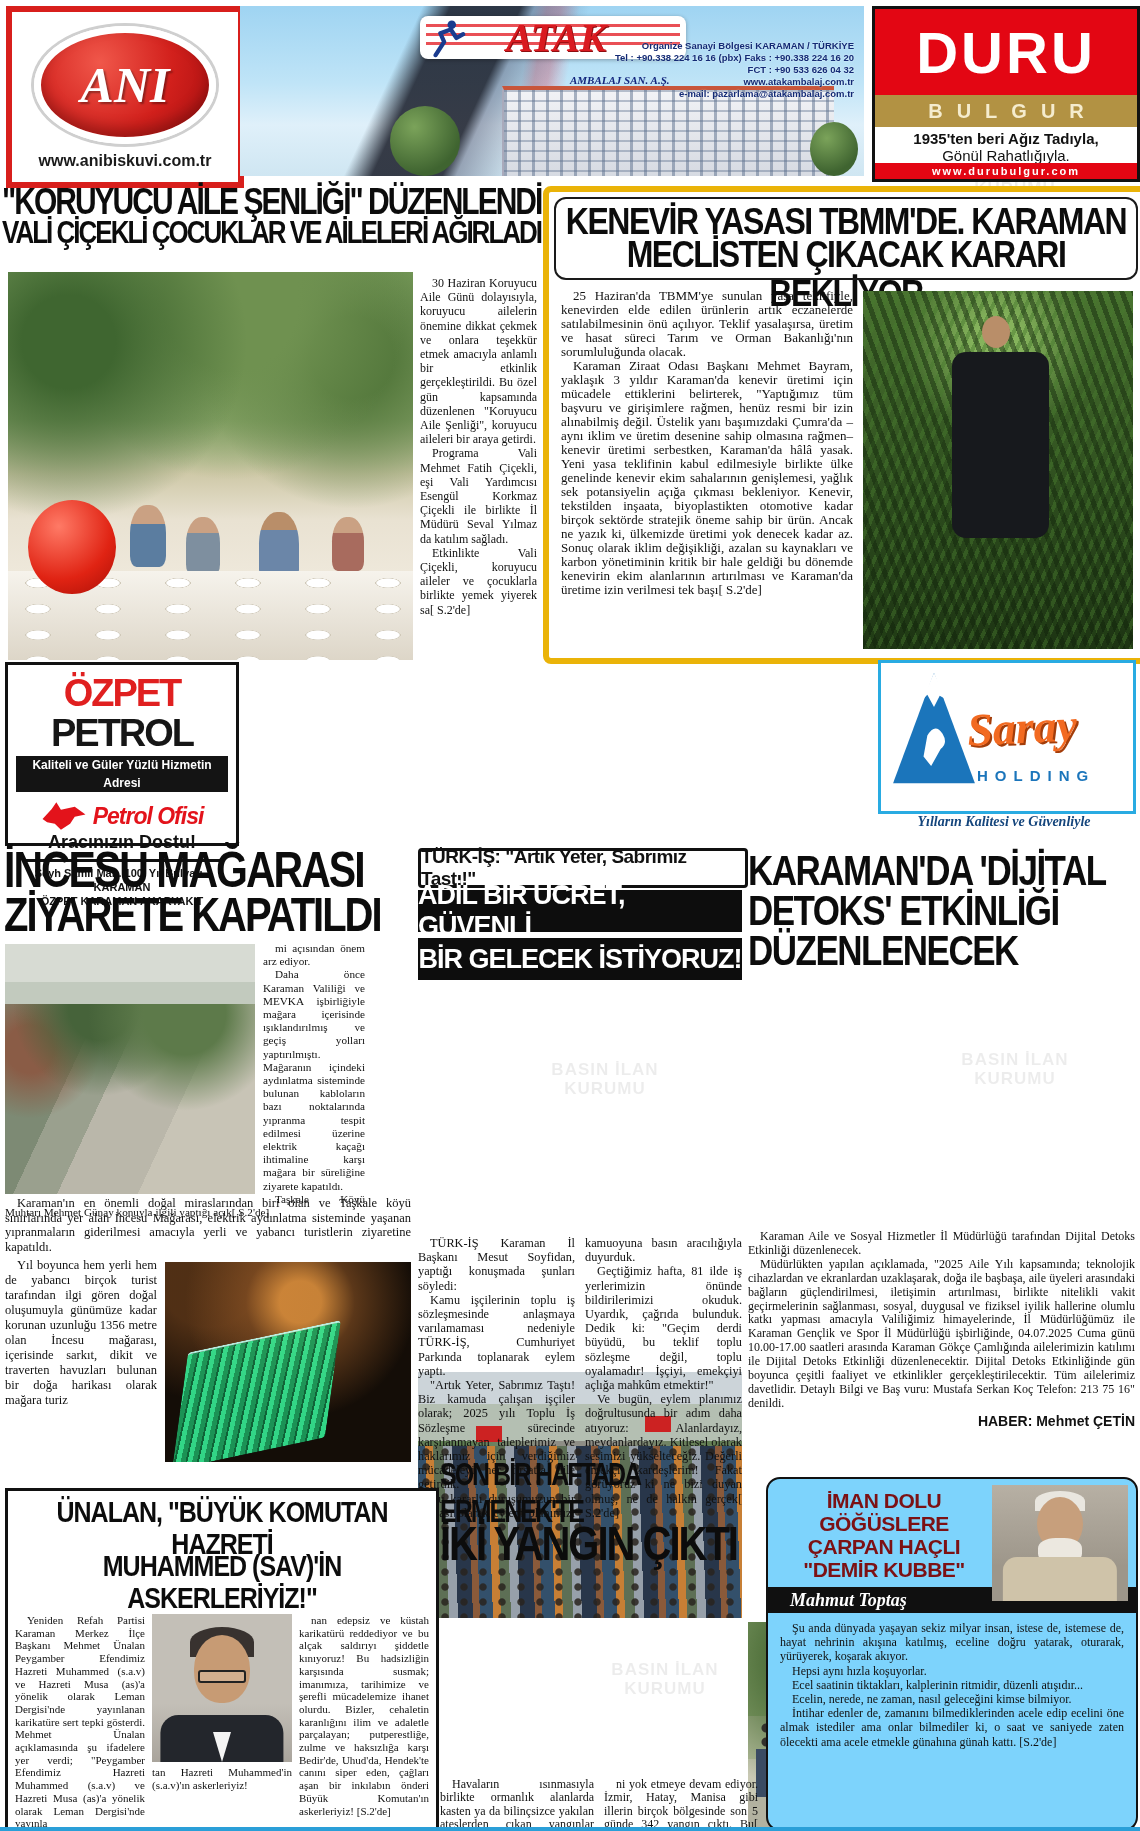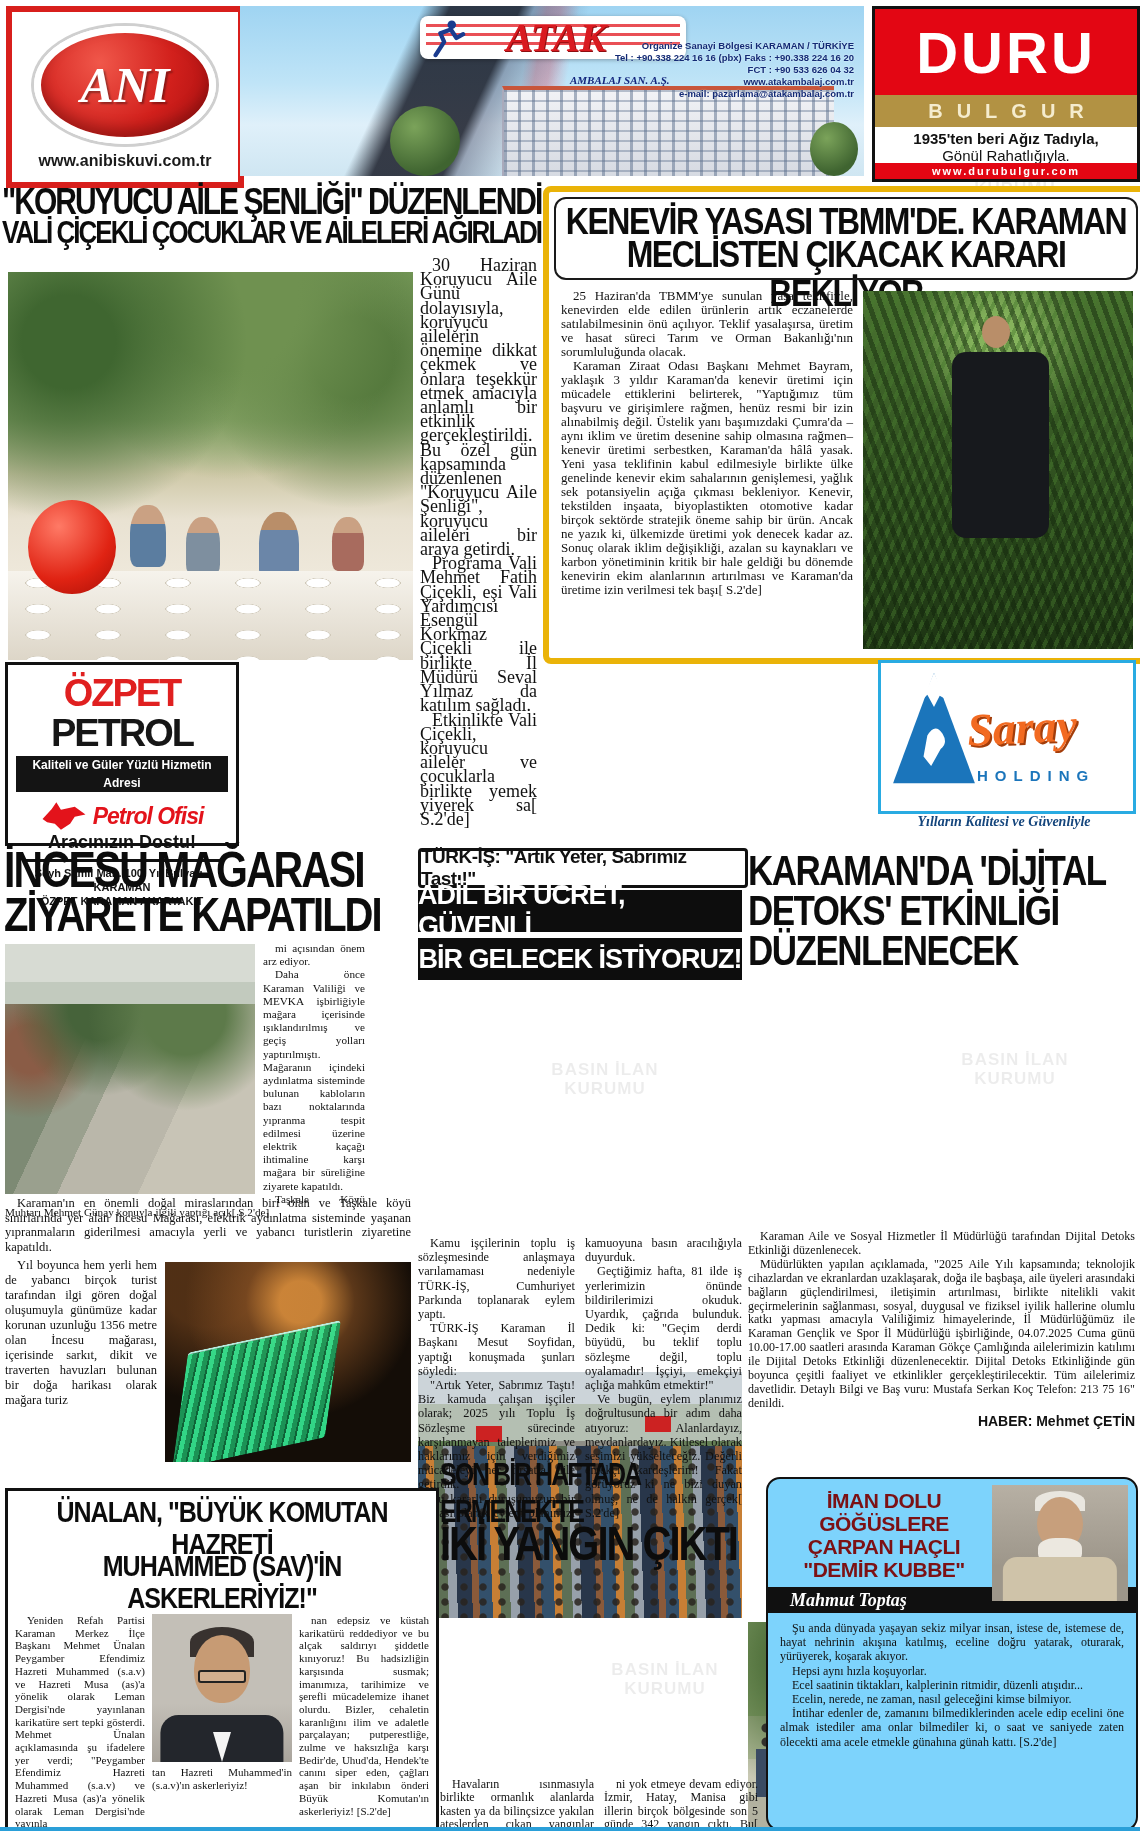--- a/index.html
+++ b/index.html
@@ -266,21 +266,21 @@
     <span class="sy l2">VALİ ÇİÇEKLİ ÇOCUKLAR VE AİLELERİ AĞIRLADI</span>
   </div>
   <div class="abs ph" id="s1-photo">
     <span class="person" style="left:30%;bottom:24%;width:36px;height:62px;background:linear-gradient(180deg,#caa183 30%,#5b7da0 30%)"></span>
     <span class="person" style="left:44%;bottom:22%;width:34px;height:58px;background:linear-gradient(180deg,#caa183 28%,#7e8f9f 28%)"></span>
     <span class="person" style="left:62%;bottom:20%;width:40px;height:70px;background:linear-gradient(180deg,#b98e69 26%,#6b86a8 26%)"></span>
     <span class="person" style="left:80%;bottom:23%;width:32px;height:54px;background:linear-gradient(180deg,#caa183 30%,#a86b5e 30%)"></span>
     <div class="tbl"></div>
     <div class="balloon"></div>
   </div>
-  <div class="abs bp" id="s1-text" style="left:420px;top:258px;width:117px;font-size:18px;line-height:14.2px">
+  <div class="abs bp" id="s1-text" style="left:420px;top:276px;width:117px;font-size:12px;line-height:14.2px">
     <p>30 Haziran Koruyucu Aile Günü dolayısıyla, koruyucu ailelerin önemine dikkat çekmek ve onlara teşekkür etmek amacıyla anlamlı bir etkinlik gerçekleştirildi. Bu özel gün kapsamında düzenlenen "Koruyucu Aile Şenliği", koruyucu aileleri bir araya getirdi.</p>
     <p>Programa Vali Mehmet Fatih Çiçekli, eşi Vali Yardımcısı Esengül Korkmaz Çiçekli ile birlikte İl Müdürü Seval Yılmaz da katılım sağladı.</p>
     <p>Etkinlikte Vali Çiçekli, koruyucu aileler ve çocuklarla birlikte yemek yiyerek sa[ S.2'de]</p>
   </div>
 
   <div class="abs" id="s2-box">
     <div id="s2-hbox" class="hl">
       <span class="syc l">KENEVİR YASASI TBMM'DE. KARAMAN</span>
       <span class="syc l">MECLİSTEN ÇIKACAK KARARI BEKLİYOR</span>
     </div>
@@ -346,22 +346,22 @@
 
   <div class="abs" id="tk-kicker">TÜRK-İŞ: "Artık Yeter, Sabrımız Taştı!"</div>
   <div class="tk-bar" style="top:938px">BİR GELECEK İSTİYORUZ!</div>
   <div class="tk-bar" style="top:890px">ADİL BİR ÜCRET, GÜVENLİ</div>
   <div class="abs ph" id="tk-photo">
     <div class="crowdmass"></div>
     <span class="flag" style="left:18%"></span>
     <span class="flag" style="left:70%;top:18%"></span>
   </div>
   <div class="abs bp" id="tk-body">
+    <p>TÜRK-İŞ Karaman İl Başkanı Mesut Soyfidan, yaptığı konuşmada şunları söyledi:</p>
     <p>Kamu işçilerinin toplu iş sözleşmesinde anlaşmaya varılamaması nedeniyle TÜRK-İŞ, Cumhuriyet Parkında toplanarak eylem yaptı.</p>
-    <p>TÜRK-İŞ Karaman İl Başkanı Mesut Soyfidan, yaptığı konuşmada şunları söyledi:</p>
     <p>"Artık Yeter, Sabrımız Taştı! Biz kamuda çalışan işçiler olarak; 2025 yılı Toplu İş Sözleşme sürecinde karşılanmayan taleplerimiz ve haklarımız için verdiğimiz mücadeleyi her fırsatta dile getirdik.</p>
     <p>Bu kararlı duruşumuzun bir parçası olarak eylem planımızı kamuoyuna basın aracılığıyla duyurduk.</p>
     <p>Geçtiğimiz hafta, 81 ilde iş yerlerimizin önünde bildirilerimizi okuduk. Uyardık, çağrıda bulunduk. Dedik ki: "Geçim derdi büyüdü, bu teklif toplu sözleşme değil, toplu oyalamadır! İşçiyi, emekçiyi açlığa mahkûm etmektir!"</p>
     <p>Ve bugün, eylem planımız doğrultusunda bir adım daha atıyoruz: Alanlardayız, meydanlardayız. Kitlesel olarak sesimizi yükselteceğiz. Değerli emekçi kardeşlerim! Fakat görüyoruz ki ne bizi duyan olmuş, ne de halkın gerçek[ S.2'de]</p>
   </div>
 
   <div class="abs hl" id="dt-h">
     <span class="sy l">KARAMAN'DA 'DİJİTAL</span>
     <span class="sy l">DETOKS' ETKİNLİĞİ</span>
     <span class="sy l">DÜZENLENECEK</span>

